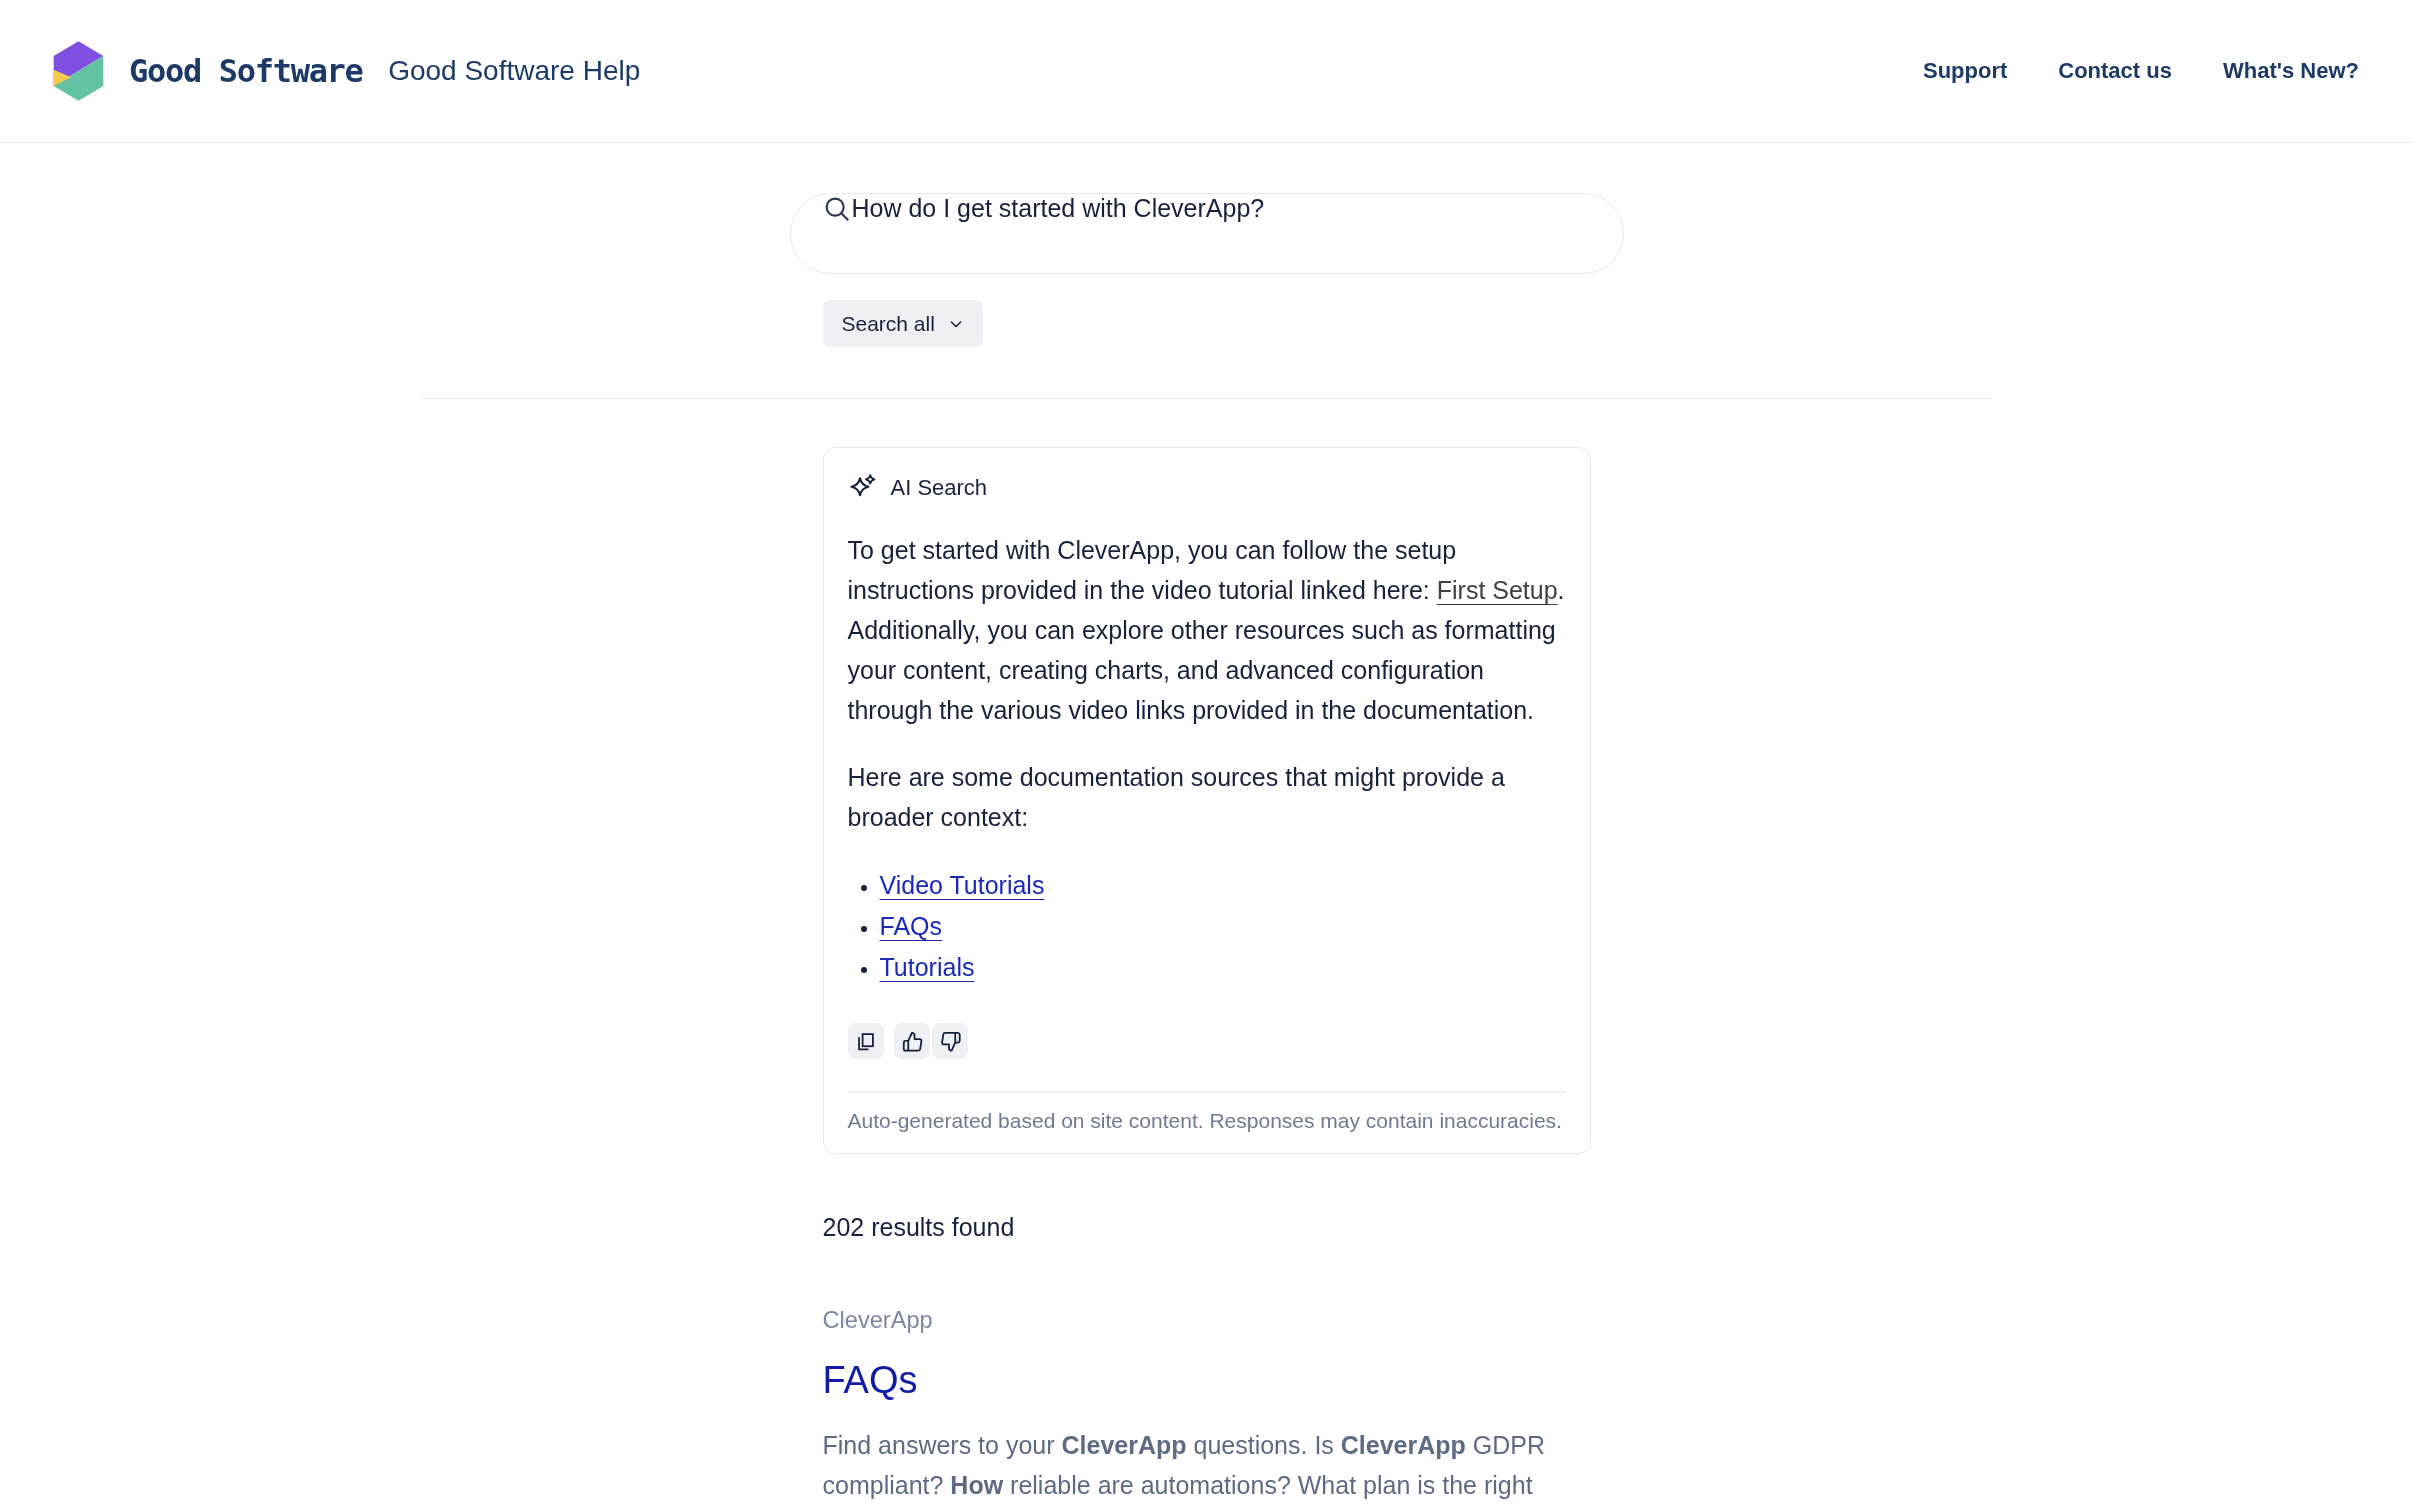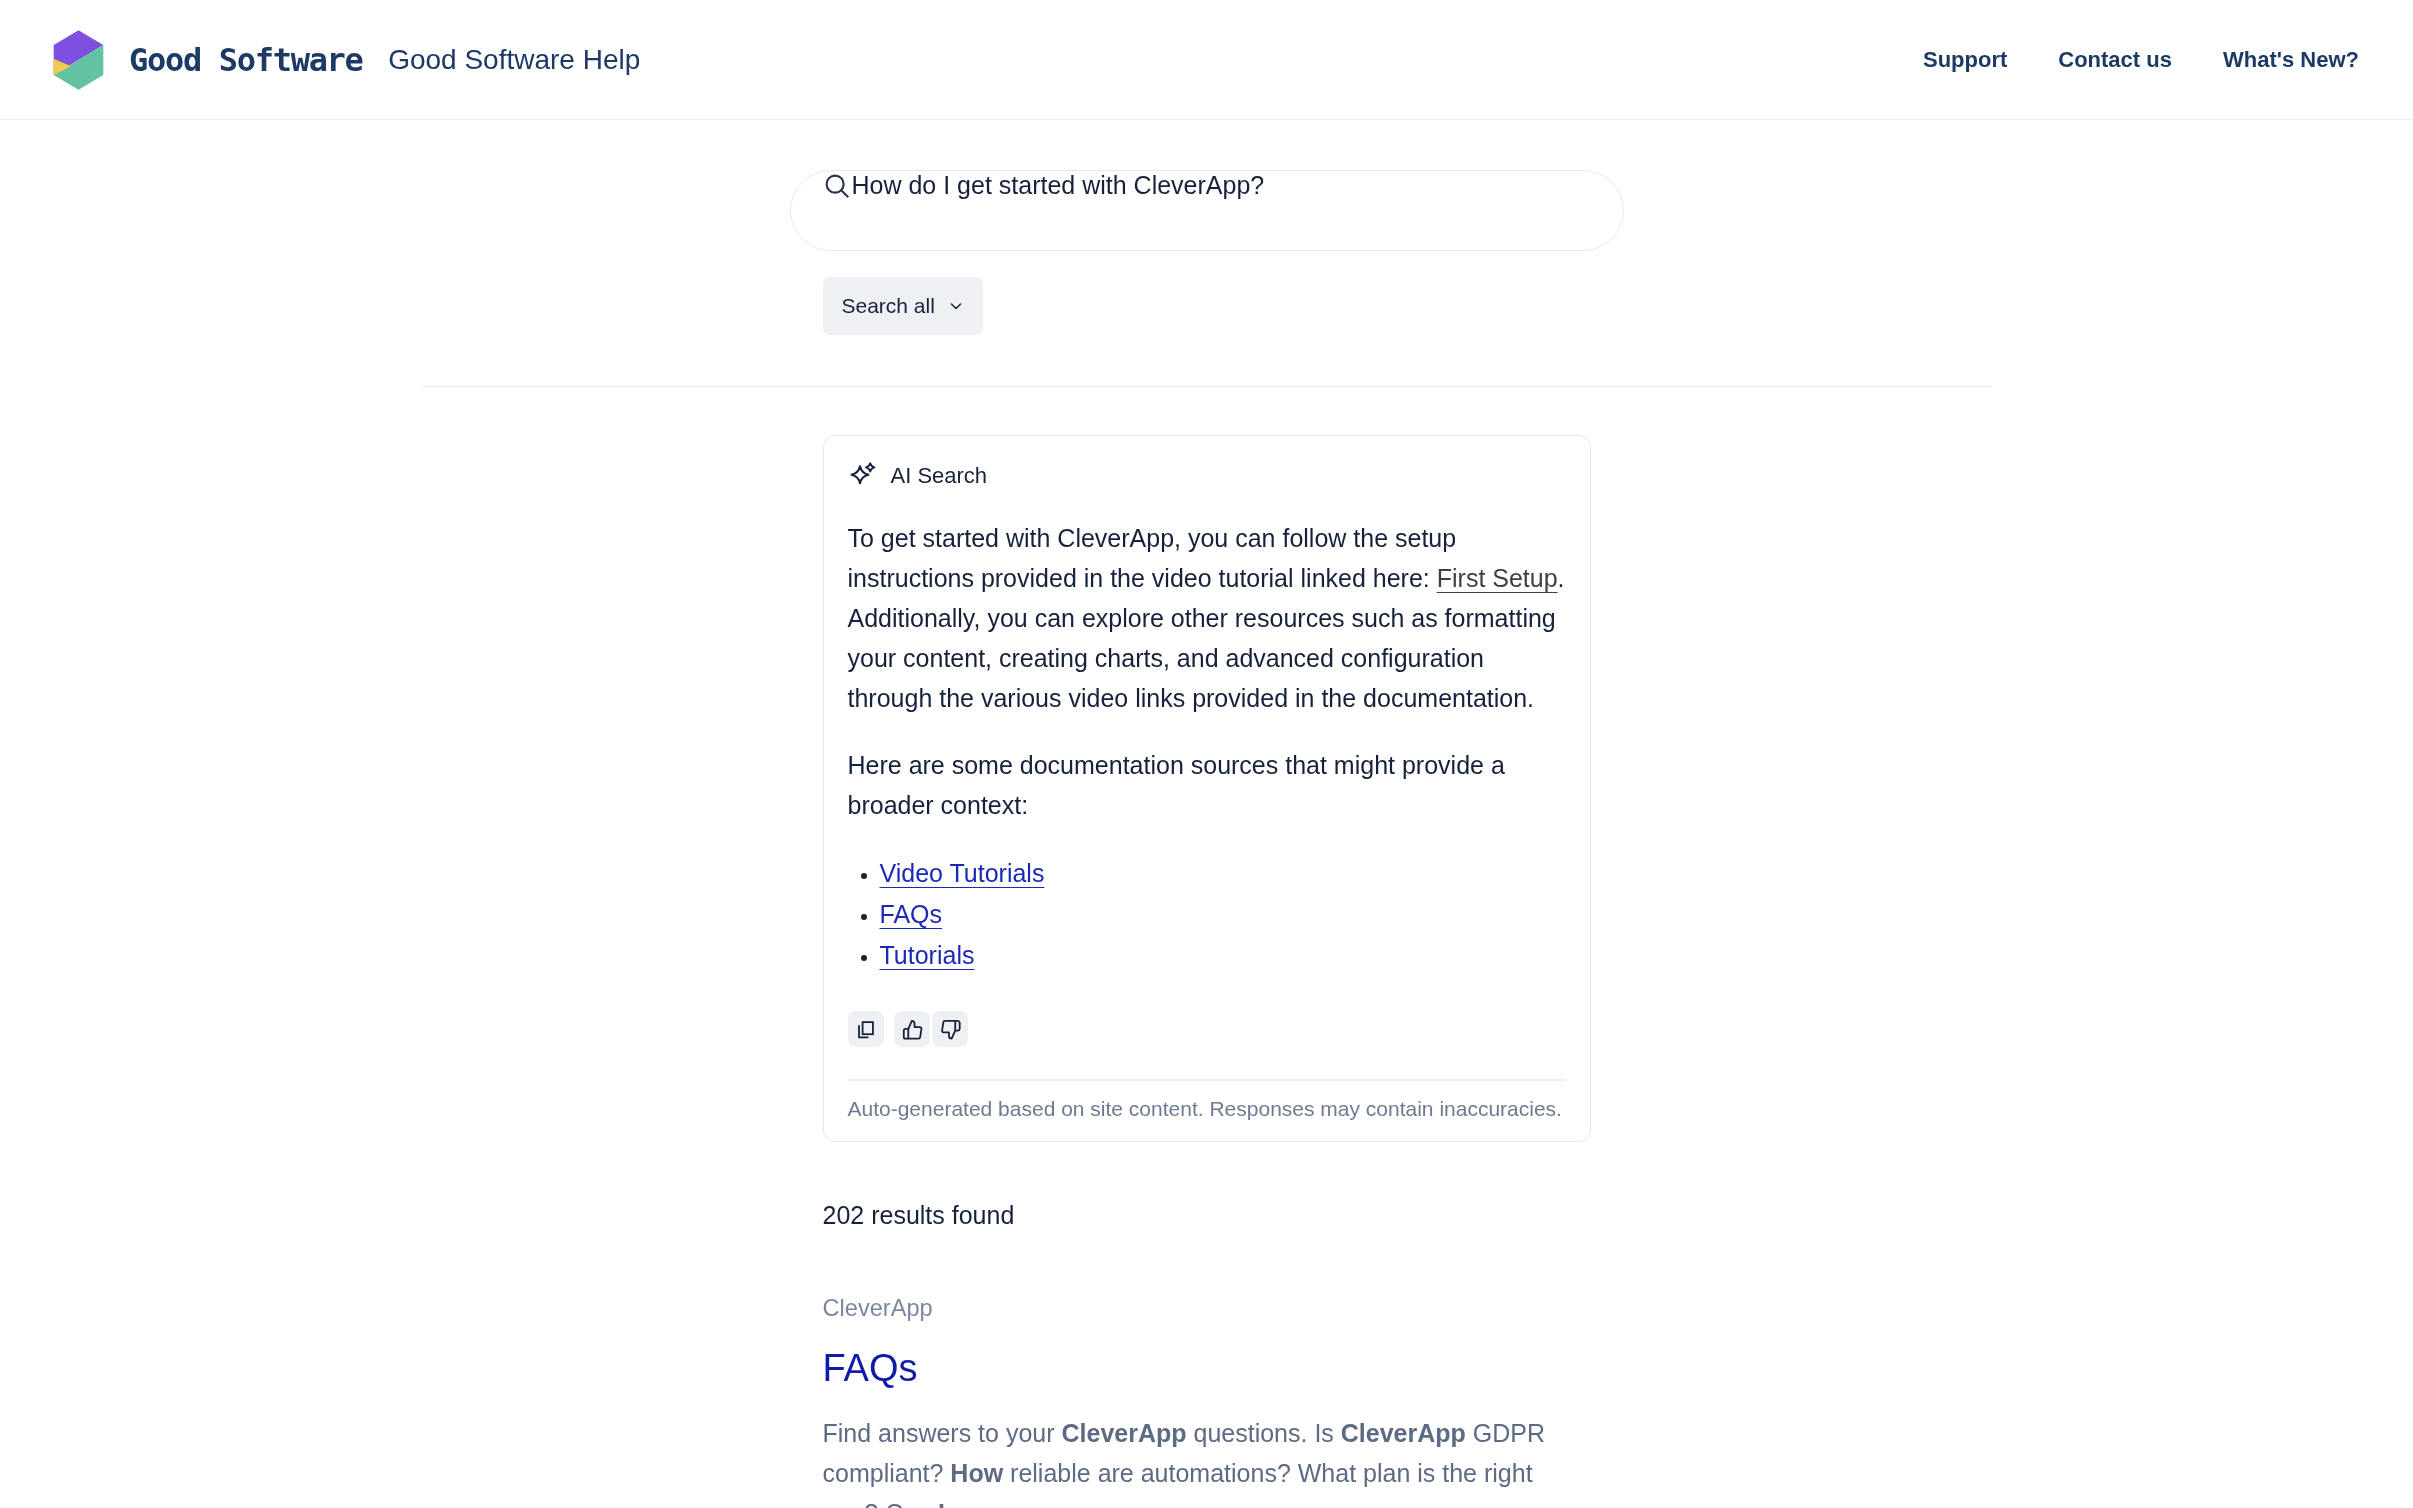--- a/index.html
+++ b/index.html
@@ -7,21 +7,21 @@
   body {
     background:#ffffff;
     font-family:"Liberation Sans", sans-serif;
     color:#17213c;
     overflow:hidden;
   }
 
   
   .header {
     display:flex; align-items:center;
-    height:120px; padding:0 54px 0 47px;
+    height:143px; padding:0 54px 0 47px;
     background:#fff; border-bottom:1.3px solid #eceef2;
   }
   .logo-link { display:flex; align-items:center; gap:19px; cursor:pointer; }
   .logo-svg { width:63px; height:62px; display:block; }
   .brand-name {
     font-family:"DejaVu Sans Mono", monospace;
     font-weight:700; font-size:32px; letter-spacing:-1.3px; color:#1d3a66;
     white-space:nowrap;
   }
   .site-title { font-size:28px; font-weight:500; color:#1d3a66; margin-left:25.6px; cursor:pointer; white-space:nowrap; }
@@ -37,21 +37,21 @@
     display:flex; align-items:flex-start; padding:0 31px; 
     background:#fff;
   }
   .search-icon-svg { width:30px; height:30px; flex:0 0 auto; }
   .search-input {
     flex:1; border:none; outline:none; background:transparent;
     font-family:inherit; font-size:25px; color:#17213c;
   }
 
   .scope-btn {
-    margin-top:26px; height:58px; padding:0 17.5px 0 19px;
+    margin-top:26px; height:47px; padding:0 17.5px 0 19px;
     background:#eef0f3; border:none; border-radius:6.7px;
     display:inline-flex; align-items:center; gap:10.8px;
     font-family:inherit; font-size:21px; color:#17213c; cursor:pointer;
   }
   .chevron-svg { width:20px; height:20px; }
 
   .top-divider {
     width:1570px; height:1.3px; background:#ededf0;
     margin-top:51px; margin-left:-401px;
   }

